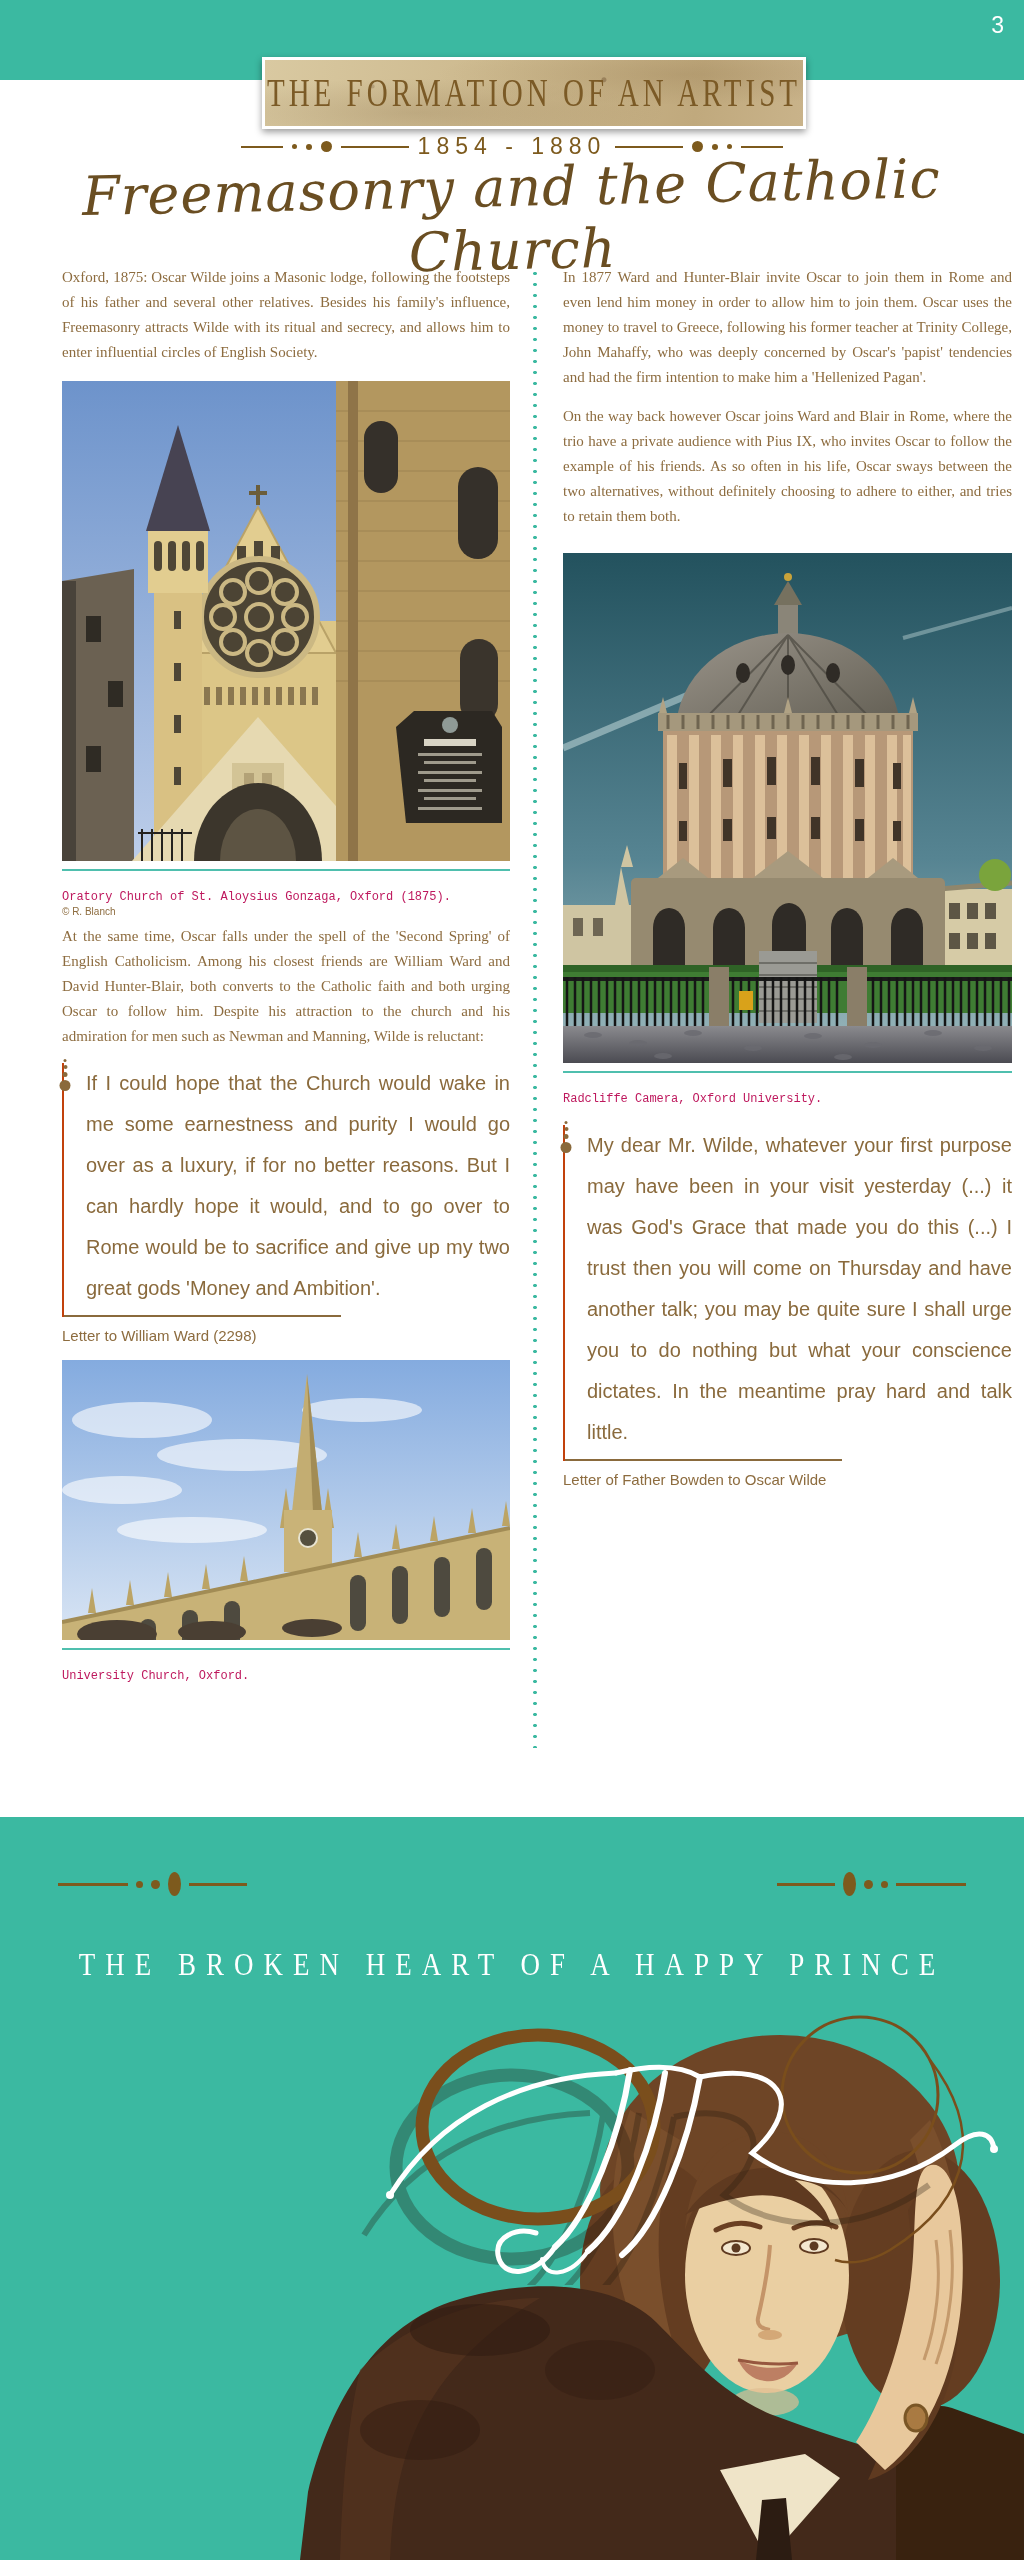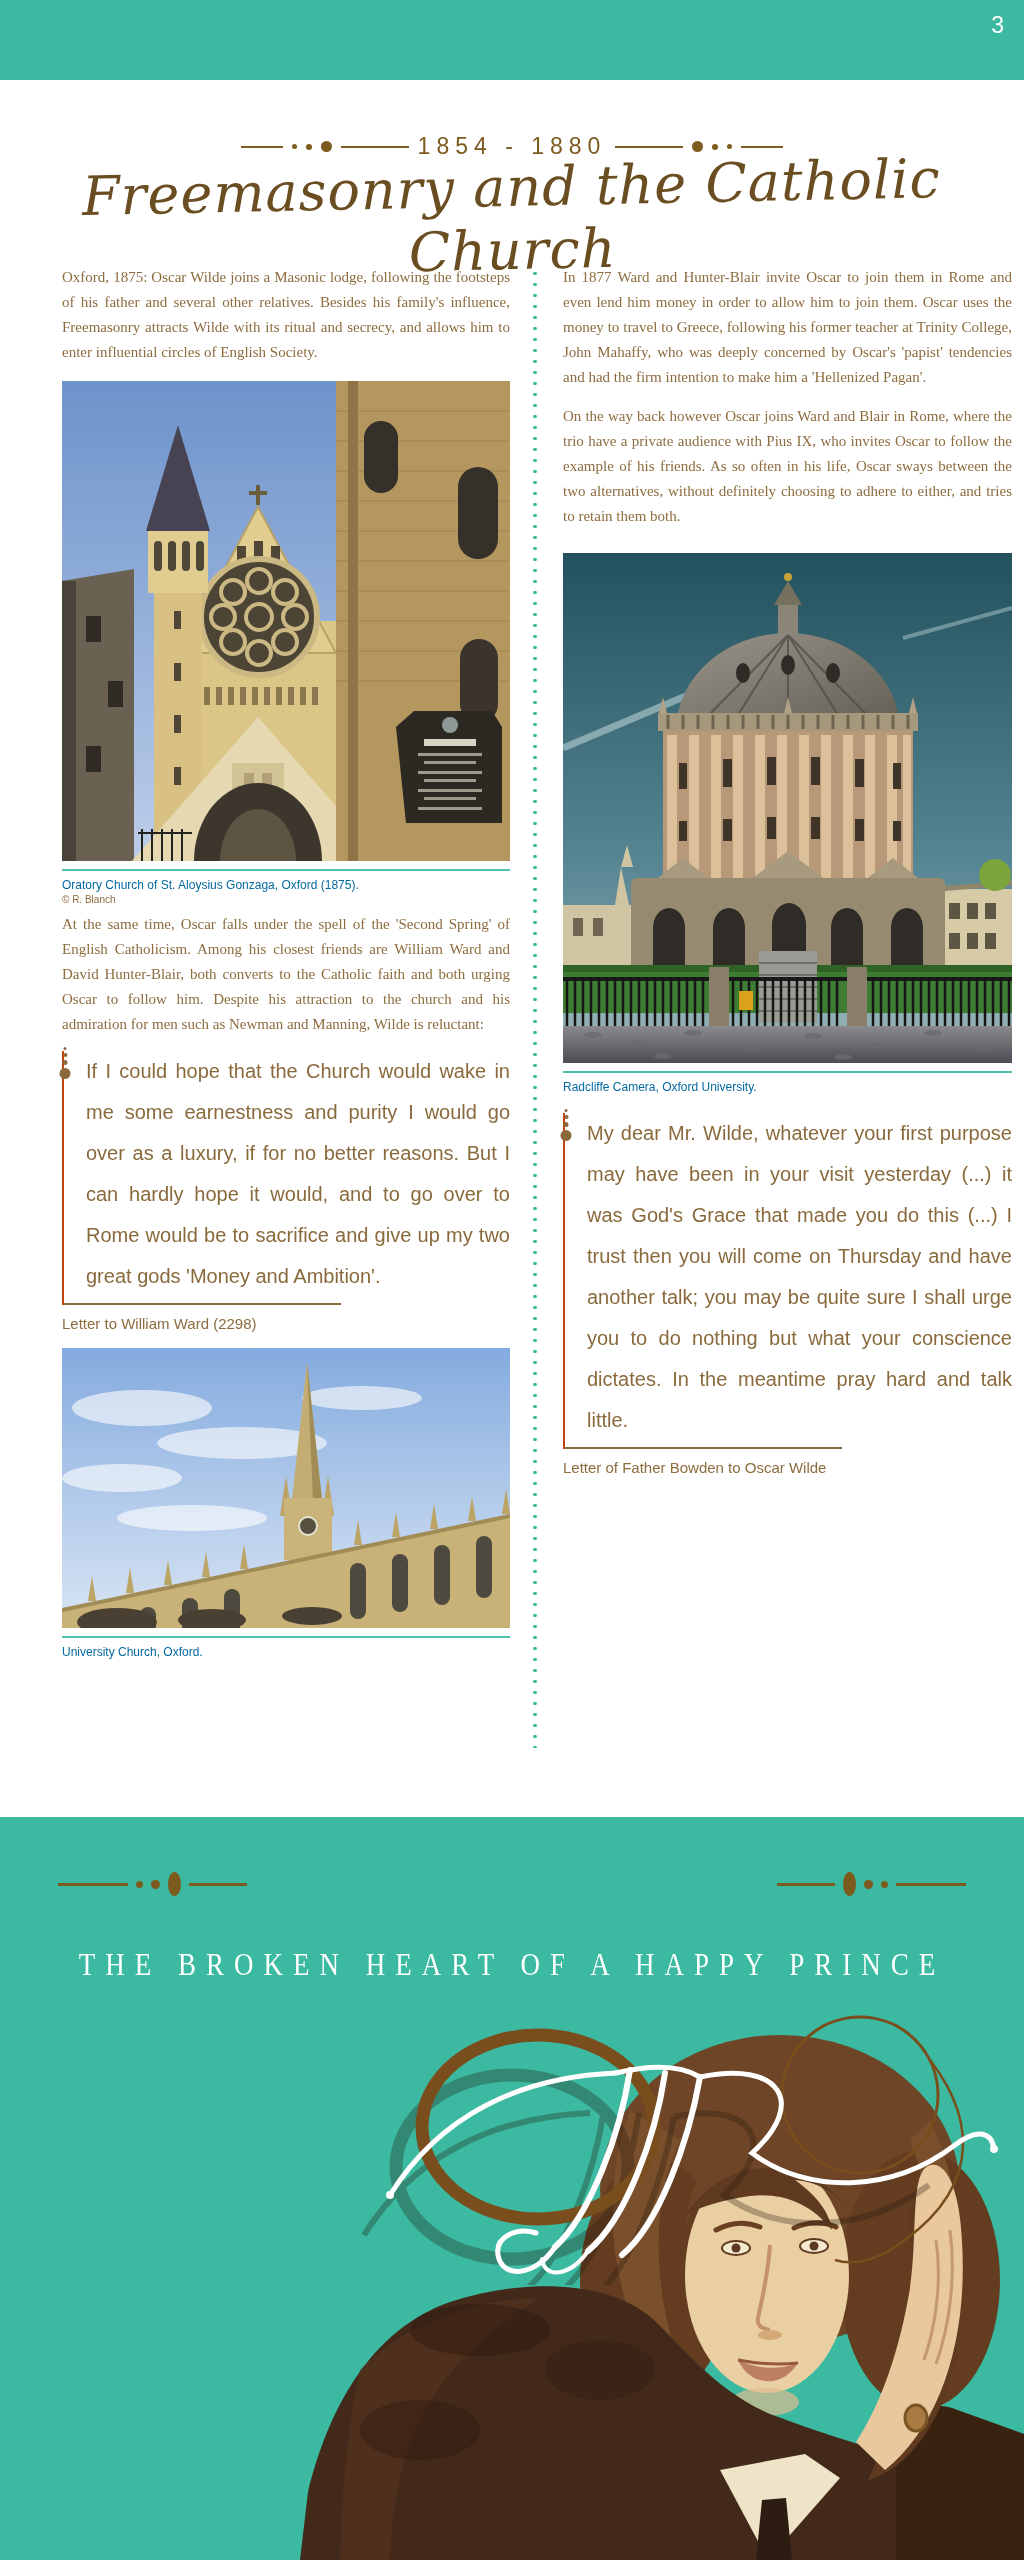--- a/index.html
+++ b/index.html
@@ -34,21 +34,21 @@
     font-family:"DejaVu Serif",serif;font-style:italic;font-size:54px;color:#6a4e22;
     transform:rotate(-1.2deg);letter-spacing:1px;}
   
   .col{position:absolute;top:265px;}
   .col-left{left:62px;width:448px;}
   .col-right{left:563px;width:449px;}
   p.body{margin:0 0 14px 0;font-size:15px;line-height:25px;text-align:justify;color:#8d6c3f;font-family:Liberation Serif, serif;}
   figure{margin:16px 0 0 0;}
   .fig-img{display:block;width:100%;}
   .fig-rule{height:2px;background:#4fbfae;margin-top:8px;}
-  figcaption{font-size:12px;line-height:16px;color:#0369a1;margin-top:6px;}
+  figcaption{font-size:12px;line-height:16px;color:#be185d;margin-top:18px;font-family:Liberation Mono, monospace;}
   .credit{font-size:10px;line-height:13px;color:#8d6c3f;}
   blockquote{position:relative;margin:14px 0 0 0;padding:0 0 8px 22px;border-left:2px solid #c2410c;
     font-size:20px;line-height:41px;text-align:justify;color:#8a6a3c;}
   blockquote::after{content:"";position:absolute;left:0;bottom:0;width:62%;height:2px;background:#8a6a3c;}
   .quote-pin{position:absolute;left:1px;top:-4px;transform:translateX(-50%);
     display:flex;flex-direction:column;align-items:center;gap:3px;}
   .quote-pin i{display:block;background:#8a6a3c;border-radius:50%;}
   .attrib{font-size:15px;color:#8d6c3f;margin-top:10px;}
   .divider-dots{position:absolute;left:533px;top:268px;width:4px;height:1480px;
     background-image:radial-gradient(circle,#3bb9a1 1.7px,transparent 1.9px);
@@ -71,20 +71,23 @@
   .portrait{position:absolute;left:300px;top:2030px;width:724px;height:530px;}
 </style>
 </head>
 <body>
 
 <div id="page">
 
   <div class="top-band"></div>
   <div class="page-num">3</div>
 
+  <div class="title-banner parchment">
+    <span class="t">THE FORMATION OF AN ARTIST</span>
+  </div>
 
   <div class="dates-row">
     <span class="d-line" style="width:42px"></span>
     <span class="d-dot" style="width:5px;height:5px"></span>
     <span class="d-dot" style="width:6px;height:6px"></span>
     <span class="d-dot" style="width:11px;height:11px"></span>
     <span class="d-line" style="width:68px"></span>
     <span class="dates-label">1854 - 1880</span>
     <span class="d-line" style="width:68px"></span>
     <span class="d-dot" style="width:11px;height:11px"></span>

